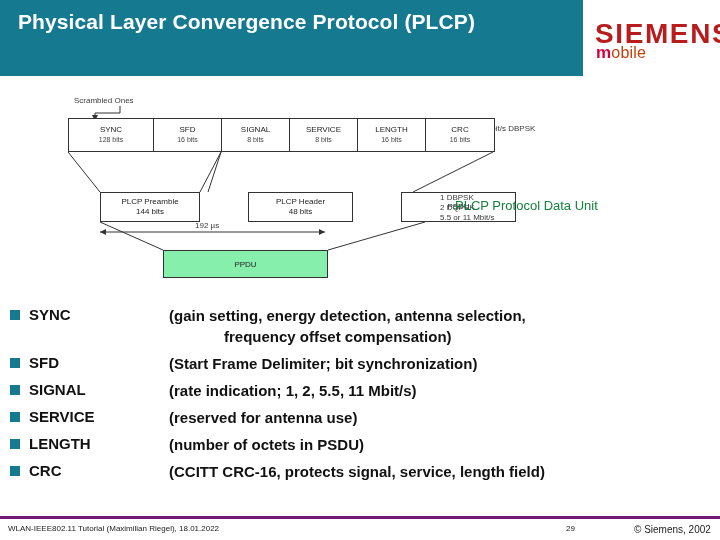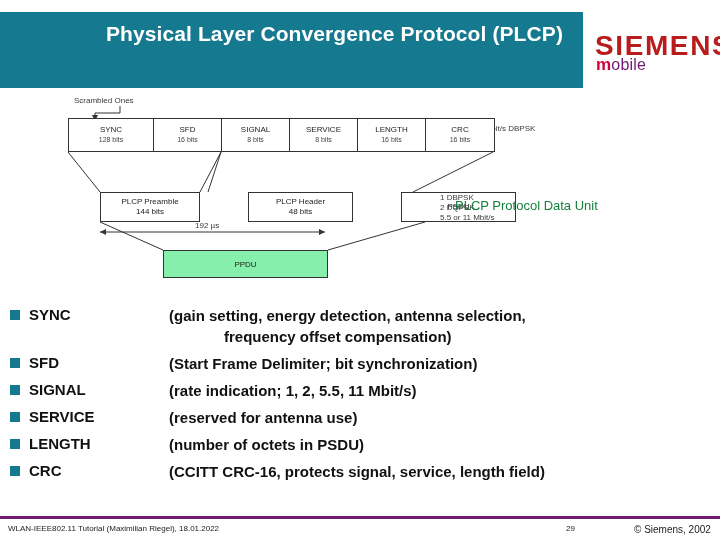--- a/index.html
+++ b/index.html
@@ -17,24 +17,23 @@
   .slide {
     position: relative;
     width: 720px;
     height: 540px;
     background: #ffffff;
   }
 
   
   .header {
     position: absolute;
-    left: 0; top: 12px;
+    left: 0; top: 0;
     width: 720px;
     height: 76px;
-    text-align: right;
   }
   .header-band {
     position: absolute;
     left: 0; top: 0;
     width: 583px;
     height: 76px;
     background: #1f7a8c;
     background: #15798f;
   }
   .header-title {
@@ -65,21 +64,21 @@
     font-size: 16px;
     letter-spacing: 0.2px;
     color: #555555;
   }
   .mobile-logo .m-red {
     color: #d4003c;
     font-weight: bold;
     font-size: 17px;
   }
   .mobile-logo .m-rest {
-    color: #701a75;
+    color: #c2410c;
   }
 
   
   .diagram {
     position: absolute;
     left: 0;
     top: 80px;
     width: 720px;
     height: 210px;
   }

